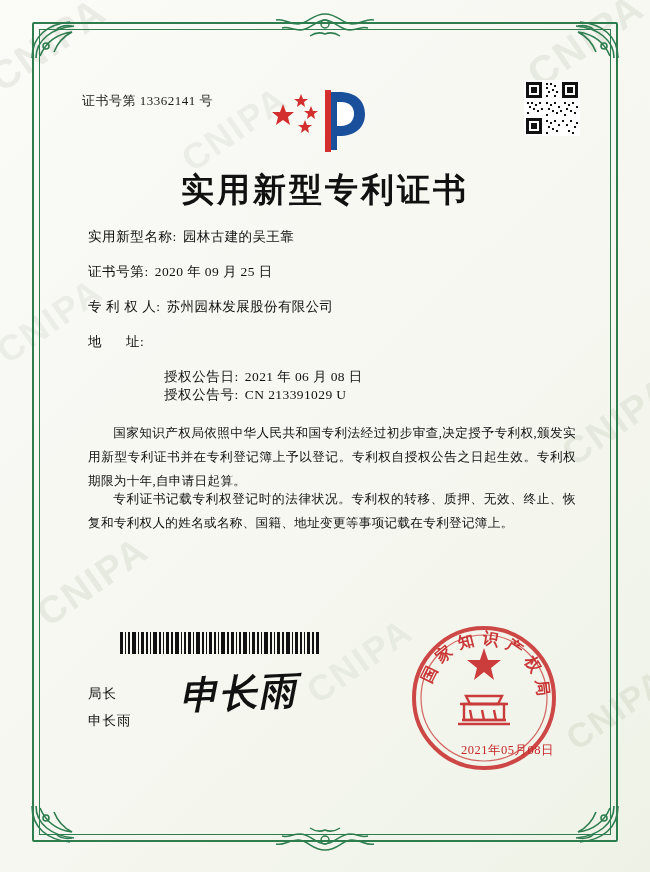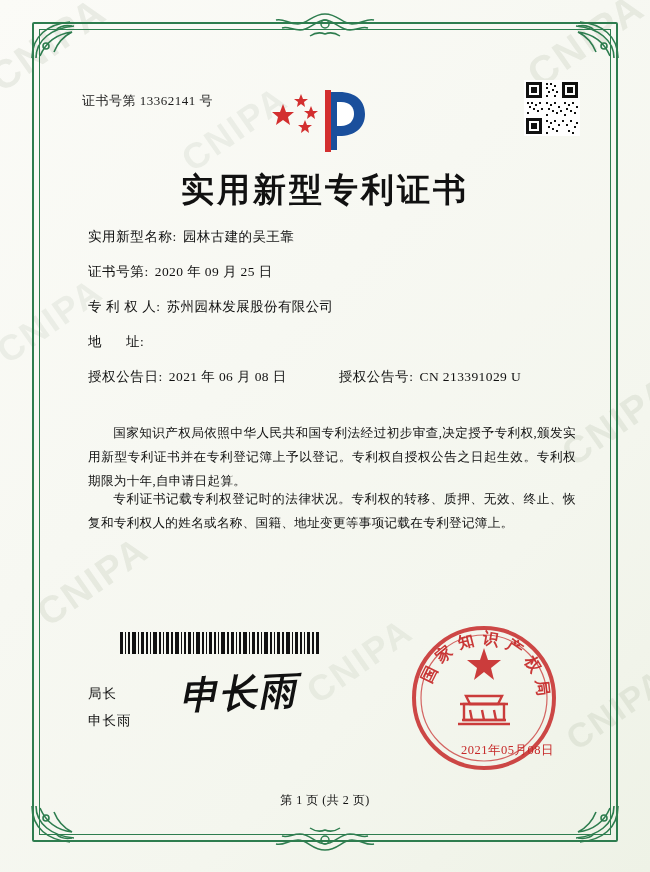--- a/index.html
+++ b/index.html
@@ -125,22 +125,22 @@
   }
   .fl {
     flex: 0 0 auto;
     white-space: pre;
     letter-spacing: 0.6px;
   }
   .fv {
     margin-left: 6px;
     letter-spacing: 0.4px;
   }
-  .row-split { display: flex; align-items: baseline; }
-  .row-split .seg2 { margin-left: 52px; display:flex; align-items: baseline; text-align: right; }
+  .row-split { display: flex; align-items: baseline; flex-direction: column; }
+  .row-split .seg2 { margin-left: 76px; display:flex; align-items: baseline; text-align: right; }
 
   .para {
     position: absolute;
     left: 28px; right: 14px;
     font-size: 12.6px;
     line-height: 1.9;
     color: #111;
     text-align: justify;
     text-indent: 2em;
     letter-spacing: 0.3px;
@@ -490,15 +490,14 @@
           <path id="arcBottom" d="M 78,78 m -50,0 a 50,50 0 1,0 100,0" fill="none"></path>
         </defs>
         <text font-size="16" fill="#c62828" font-family="'DejaVu Serif',serif" font-weight="bold" letter-spacing="7" opacity="0.92">
           <textPath href="#arcTop" startOffset="8%">国家知识产权局</textPath>
         </text>
       </svg>
     </div>
 
     <div class="seal-date">2021年05月08日</div>
 
-    <div class="page-num">第 1 页 (共 2 页)</div>
   </div>
 </div>
 
 </body></html>

